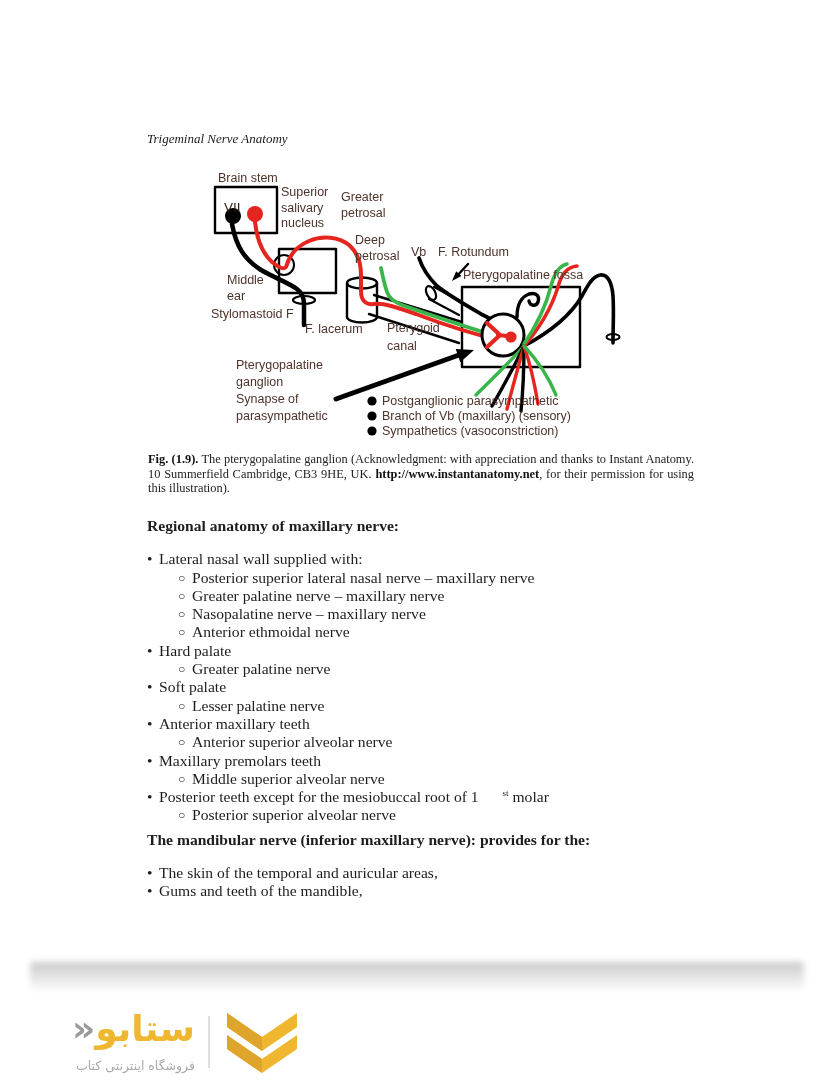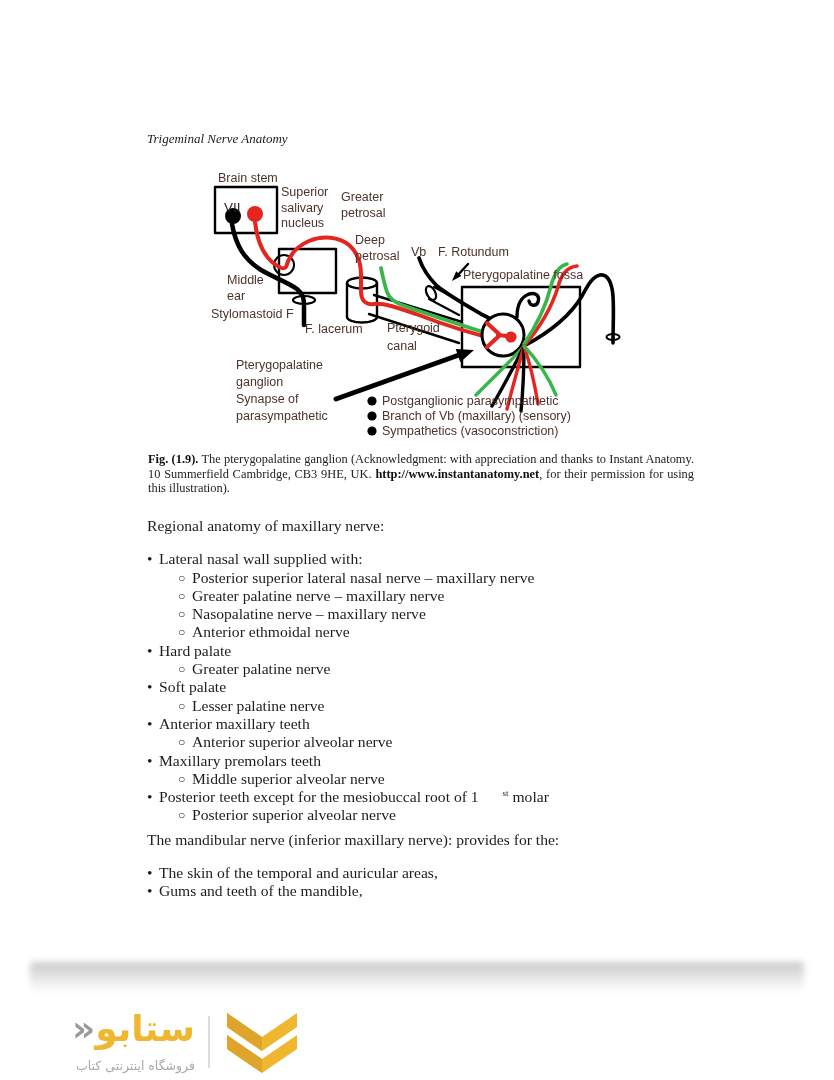--- a/index.html
+++ b/index.html
@@ -31,21 +31,21 @@
     font:12.4px/14.6px "Liberation Serif","DejaVu Serif",serif;
     text-align:justify;color:#222222;
   }
   .caption b{color:#111;}
   .caption .cap-link{font-weight:bold;color:#111;text-decoration:none;}
   .body-text{
     position:absolute;left:147px;top:517px;width:556px;
     font:15.6px/18.3px "Liberation Serif","DejaVu Serif",serif;
     color:var(--text-dark);
   }
-  .intro{margin:0 0 15px 0;}
+  .intro{margin:0 0 15px 0;font-weight:bold;}
   .blist{margin:0 0 6px 0;}
   .blist2{margin:0;}
   .li{position:relative;padding-left:12px;}
   .li .marker{position:absolute;left:0;top:0;}
   .li.lvl2{padding-left:45px;}
   .li.lvl2 .marker{left:31px;font-size:12px;top:0px;}
   .li sup{font-size:9px;vertical-align:super;line-height:0;margin-left:24px;}
   .para2{margin:0 0 15px 0;}
   .page-shadow{
     position:absolute;left:30px;top:962px;width:774px;height:30px;

